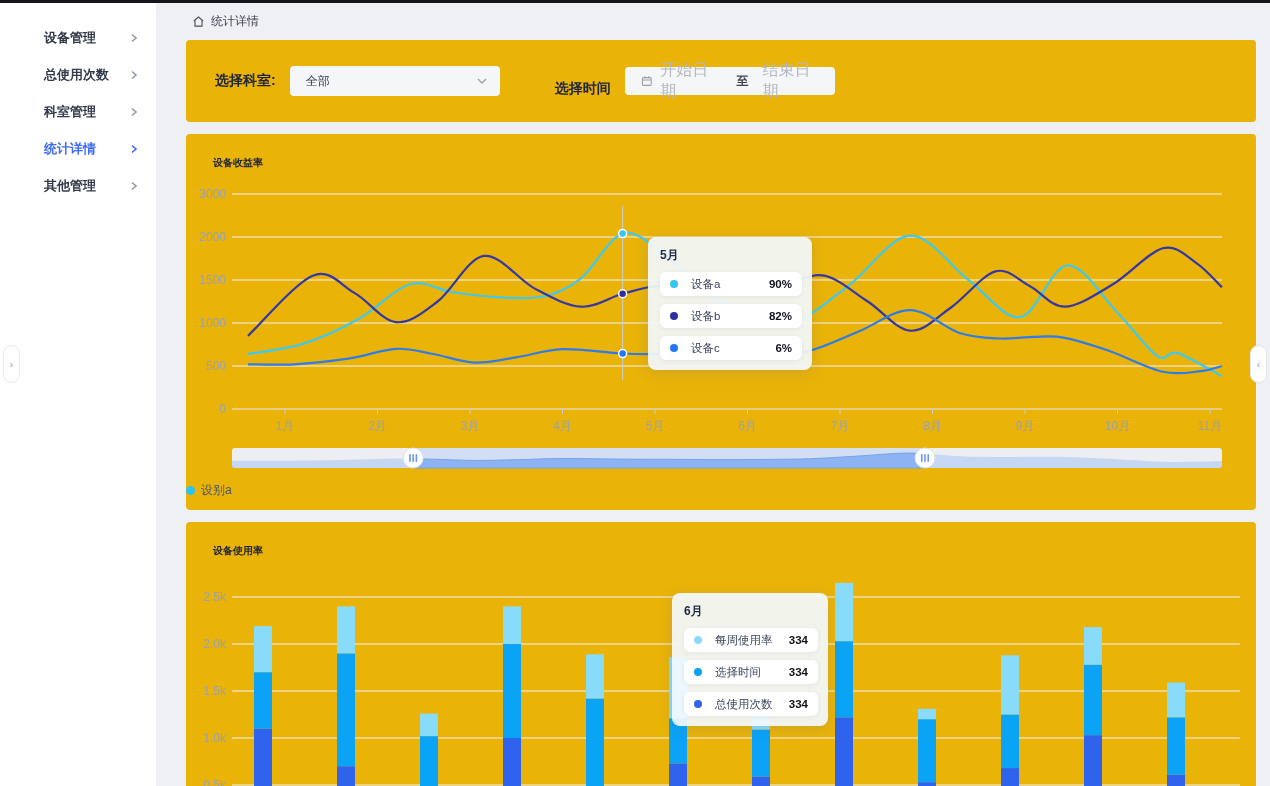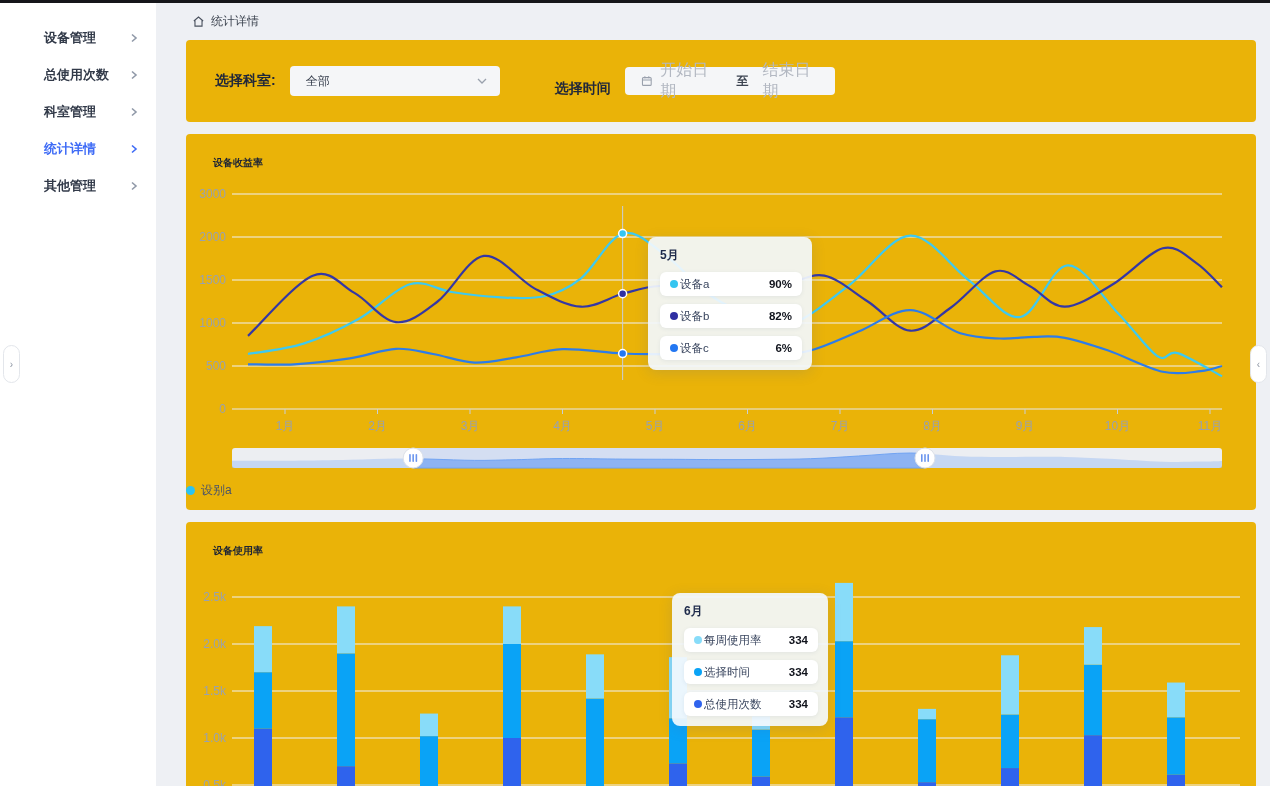--- a/index.html
+++ b/index.html
@@ -42,21 +42,21 @@
   .chart-card2 { top:519px; height:300px; }
   .chart-title { position:absolute; left:27px; top:22px; font-size:10px; font-weight:700; color:#1d2435; }
   .chart-svg { position:absolute; left:0; top:0; }
 
   
   .tip { position:absolute; background:rgba(242,247,253,.93); border-radius:8px;
          box-shadow:0 3px 14px rgba(70,100,160,.18); padding:10px 10px 10px 12px; z-index:5; }
   .tip-title { font-size:12px; font-weight:700; color:#1e2a4a; }
   .tip-row { margin-top:8px; height:24px; background:#fff; border-radius:6px;
              box-shadow:0 1px 4px rgba(40,60,110,.08); display:flex; align-items:center;
-             padding:0 10px; gap:2px; }
+             padding:0 10px; gap:13px; }
   .tip-row .dot { width:8px; height:8px; border-radius:50%; }
   .tip-row .lb { font-size:11.5px; color:#39455e; }
   .tip-row .vl { margin-left:auto; font-size:11.5px; font-weight:700; color:#10131c; }
 
   
   .legend { position:absolute; left:0; right:0; top:348px; display:flex; justify-content:center; gap:26px;flex-direction:column; }
   .lg-item { display:flex; align-items:center; gap:6px; cursor:pointer; }
   .lg-item .dot { width:9px; height:9px; border-radius:50%; }
   .lg-item .tx { font-size:12px; color:#49536a; }
 

